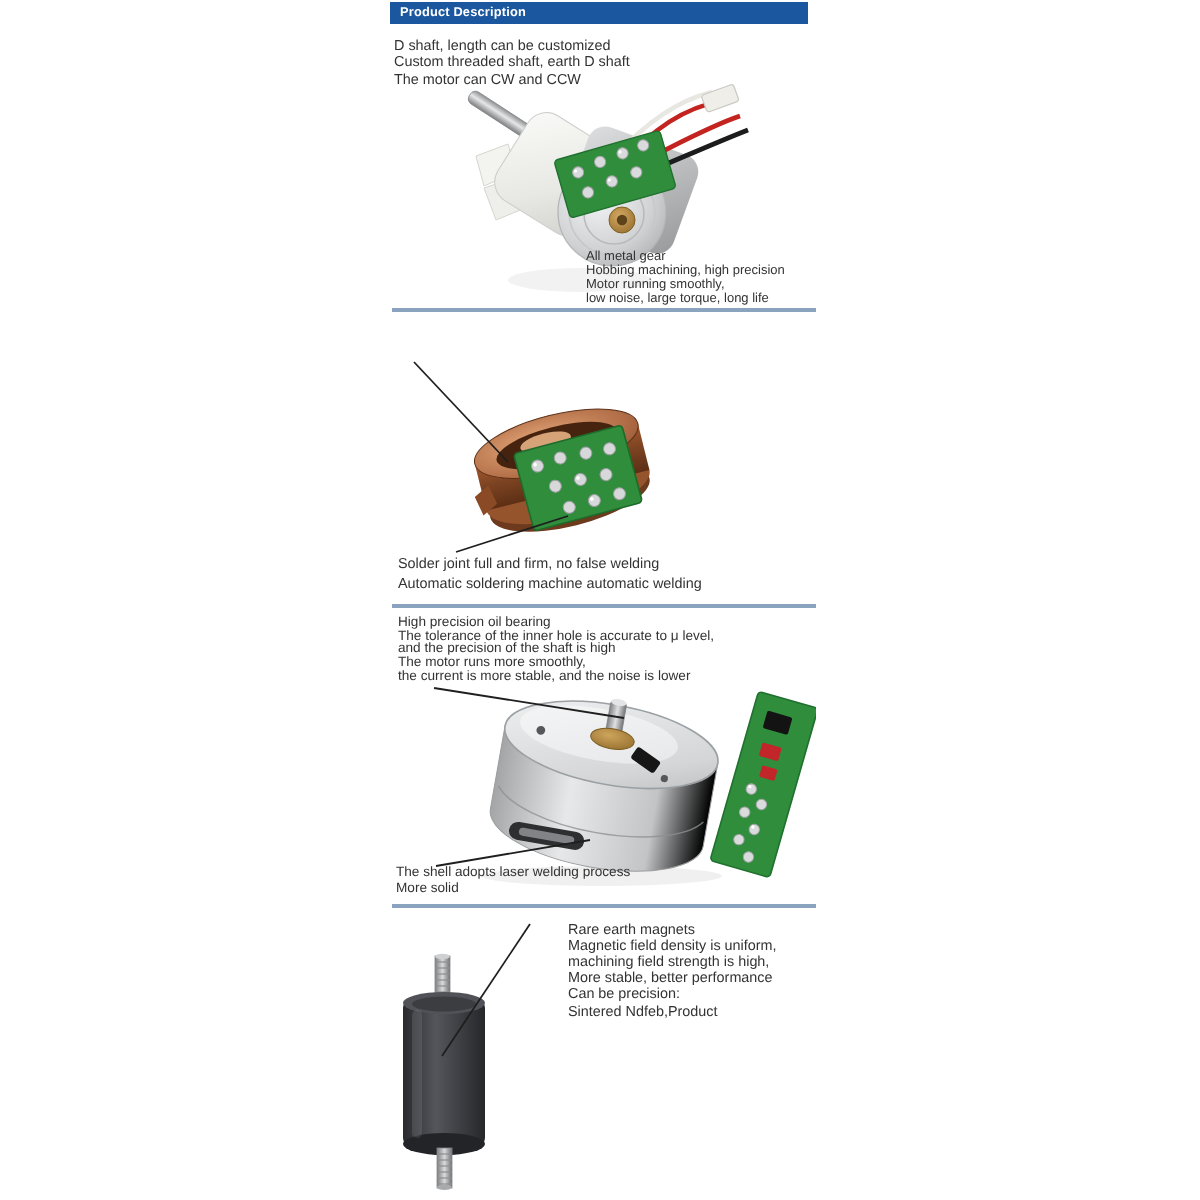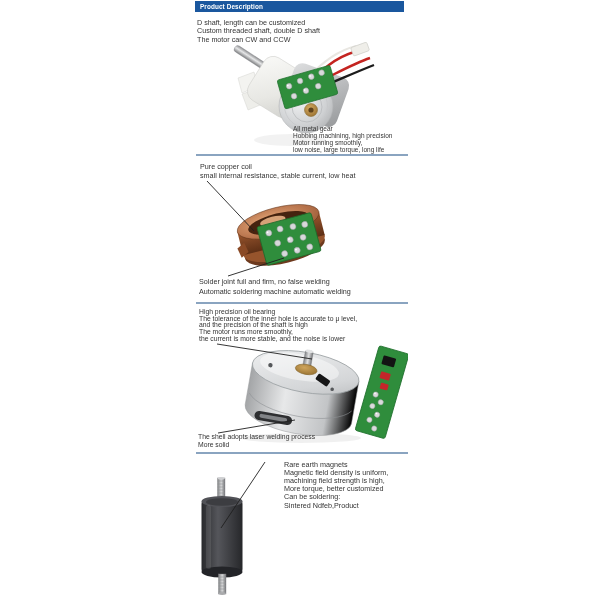--- a/index.html
+++ b/index.html
@@ -27,21 +27,21 @@
 </style>
 </head>
 <body>
 
 <div id="page">
 
   <div id="header-bar" class="abs">Product Description</div>
 
   <div class="abs txt intro1">
     <div>D shaft, length can be customized</div>
-    <div>Custom threaded shaft, double D shaft</div>
+    <div>Custom threaded shaft, earth D shaft</div>
     <div>The motor can CW and CCW</div>
   </div>
 
   <svg class="abs" style="left:228px;top:42px;" width="150" height="106" viewBox="0 0 150 106">
     <defs>
       <linearGradient id="m1shaft" x1="0" y1="0" x2="0" y2="1">
         <stop offset="0" stop-color="#8f9092"></stop>
           <stop offset="0.45" stop-color="#e6e7e8"></stop>
           <stop offset="1" stop-color="#7e7f81"></stop>
       </linearGradient>
@@ -106,24 +106,20 @@
 
   <div class="abs txt cap1">
     <div>All metal gear</div>
     <div>Hobbing machining, high precision</div>
     <div>Motor running smoothly,</div>
     <div>low noise, large torque, long life</div>
   </div>
 
   <div class="abs divider" style="top:154px;"></div>
 
-  <div class="abs txt intro2">
-    <div>Pure copper coil</div>
-    <div>small internal resistance, stable current, low heat</div>
-  </div>
 
   <svg class="abs" style="left:233px;top:195px;" width="100" height="80" viewBox="0 0 100 80">
     <defs>
       <linearGradient id="cuSide" x1="0" y1="0" x2="0" y2="1">
         <stop offset="0" stop-color="#a35a2e"></stop>
           <stop offset="0.5" stop-color="#7c4322"></stop>
           <stop offset="1" stop-color="#5d2f15"></stop>
       </linearGradient>
       <radialGradient id="cuTop" cx="0.4" cy="0.4" r="0.9">
         <stop offset="0" stop-color="#e8ab7c"></stop>
@@ -267,22 +263,22 @@
       <rect x="19.5" y="98" width="7.5" height="20" fill="url(#rodG)" stroke="#86878a" stroke-width="0.4"></rect>
       <path d="M19.5,101 h7.5 M19.5,104 h7.5 M19.5,107 h7.5 M19.5,110 h7.5 M19.5,113 h7.5 M19.5,116 h7.5" stroke="#8e8f92" stroke-width="0.7" opacity="0.8"></path>
       <ellipse cx="23.2" cy="117.6" rx="3.7" ry="1.4" fill="#a9aaac"></ellipse>
     </g>
   </svg>
 
   <div class="abs txt intro4">
     <div>Rare earth magnets</div>
     <div>Magnetic field density is uniform,</div>
     <div>machining field strength is high,</div>
-    <div>More torque, better customized</div>
-    <div>Can be soldering:</div>
+    <div>More stable, better performance</div>
+    <div>Can be precision:</div>
     <div>Sintered Ndfeb,Product</div>
   </div>
 
   <svg id="callout-overlay" class="abs" width="600" height="600" viewBox="0 0 600 600">
     <line x1="207" y1="181" x2="254" y2="231" stroke="#1f1f1f" stroke-width="0.9"></line>
     <line x1="228" y1="276" x2="284" y2="258" stroke="#1f1f1f" stroke-width="0.9"></line>
     <line x1="217" y1="344" x2="312" y2="359" stroke="#1f1f1f" stroke-width="0.9"></line>
     <line x1="218" y1="433" x2="295" y2="420" stroke="#1f1f1f" stroke-width="0.9"></line>
     <line x1="265" y1="462" x2="221" y2="528" stroke="#1f1f1f" stroke-width="0.9"></line>
   </svg>

